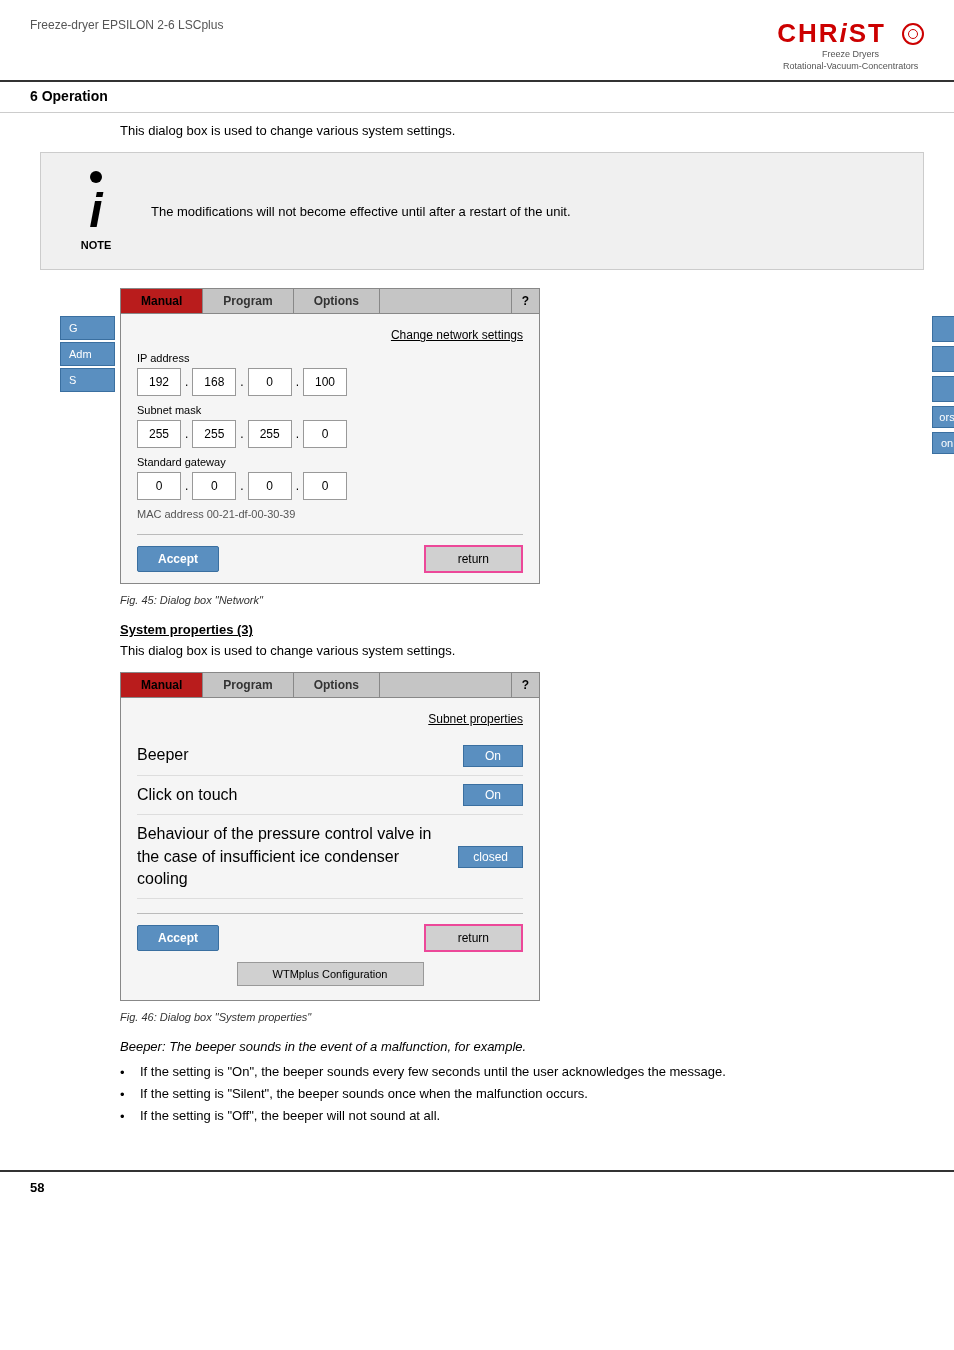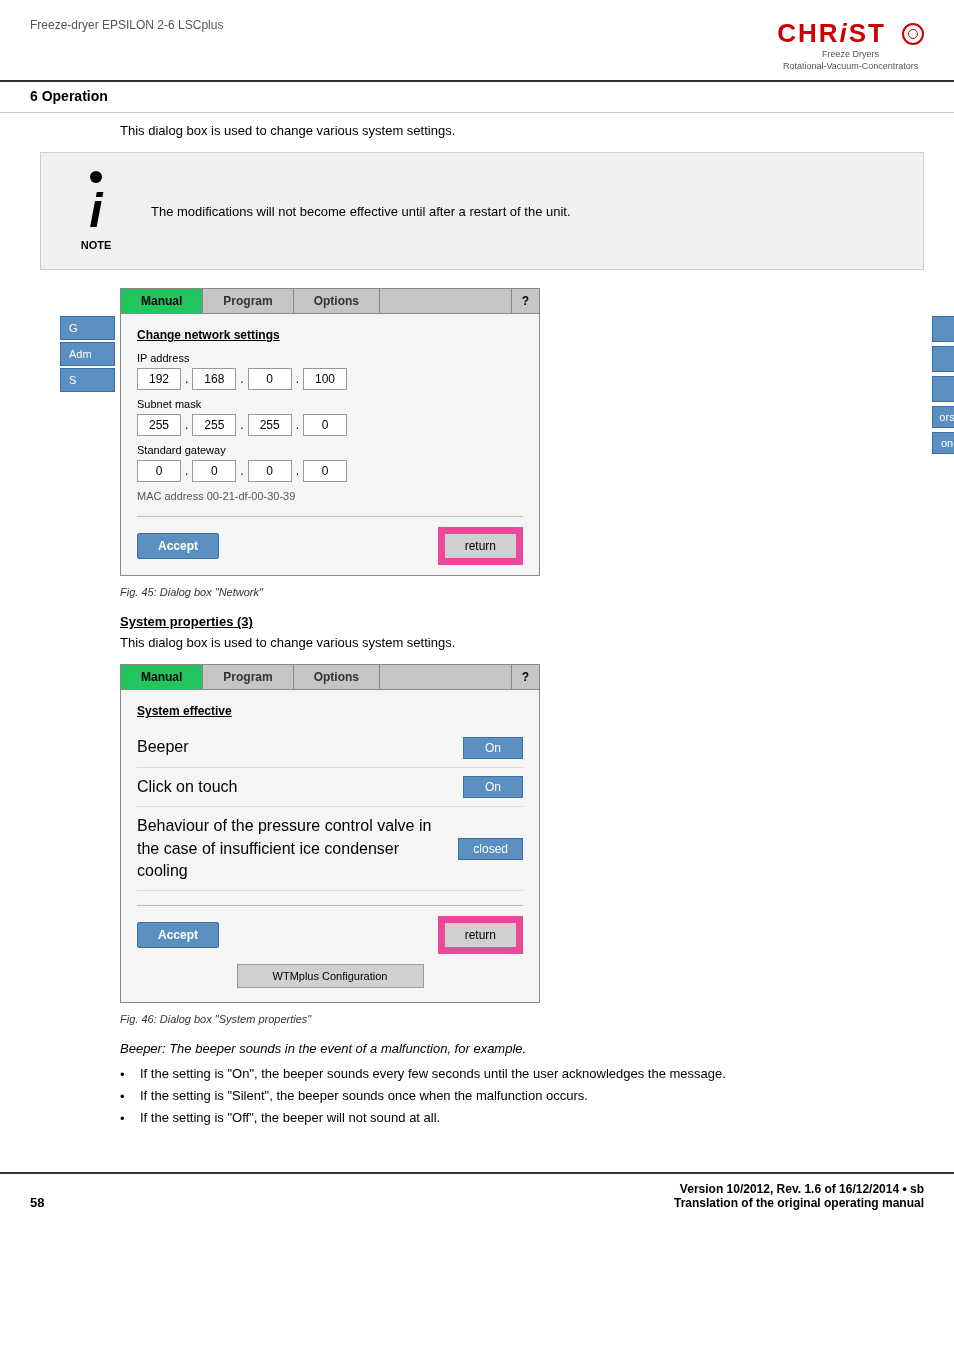--- a/index.html
+++ b/index.html
@@ -122,53 +122,54 @@
     }
     .dialog-tab {
       padding: 5px 20px;
       font-size: 12px;
       font-weight: bold;
       color: #333;
       border-right: 1px solid #888;
       cursor: pointer;
     }
     .dialog-tab.active {
-      background: #22c55e;
+      background: #b91c1c;
       color: #000;
     }
     .dialog-tab-help {
       margin-left: auto;
       padding: 5px 10px;
       font-weight: bold;
       border-left: 1px solid #888;
     }
     .dialog-body {
       padding: 14px 16px 10px 16px;
       background: #f5f5f5;
     }
     .dialog-section-title {
-      font-weight: bold;
+      font-weight: normal;
       font-size: 12px;
       margin-bottom: 10px;
       text-decoration: underline;
+      text-align: right;
     }
     .dialog-field-label {
       font-size: 11px;
       margin-bottom: 4px;
       margin-top: 8px;
     }
     .ip-row {
       display: flex;
       align-items: center;
       gap: 2px;
       margin-bottom: 4px;
     }
     .ip-field {
       width: 44px;
-      height: 22px;
+      height: 28px;
       border: 1px solid #999;
       background: #fff;
       text-align: center;
       font-size: 12px;
       padding: 2px;
     }
     .ip-dot {
       font-size: 12px;
       padding: 0 2px;
     }
@@ -184,24 +185,24 @@
       padding: 5px 20px;
       font-size: 12px;
       font-weight: bold;
       background: #5a8fc0;
       color: #fff;
       border: 1px solid #3a6fa0;
       cursor: pointer;
       border-radius: 2px;
     }
     .dialog-btn-return {
-      padding: 5px 20px;
+      padding: 5px 32px;
       font-size: 12px;
       background: #d0d0d0;
-      border: 7px solid #ec4899;
+      border: 2px solid #ec4899;
       cursor: pointer;
     }
 
     
     .fig-caption {
       font-size: 11px;
       color: #333;
       margin-bottom: 16px;
       font-style: italic;
     }
@@ -478,21 +479,21 @@
       <div class="sys-dialog-box">
 
         <div class="dialog-tabs">
           <div class="dialog-tab active">Manual</div>
           <div class="dialog-tab">Program</div>
           <div class="dialog-tab">Options</div>
           <div class="dialog-tab-help">?</div>
         </div>
 
         <div class="sys-dialog-body">
-          <div class="dialog-section-title">System effective</div>
+          <div class="dialog-section-title">Subnet properties</div>
 
           <div class="sys-prop-row">
             <div class="sys-prop-label">Beeper</div>
             <div class="sys-prop-value">On</div>
           </div>
 
           <div class="sys-prop-row">
             <div class="sys-prop-label">Click on touch</div>
             <div class="sys-prop-value">On</div>
           </div>
@@ -532,17 +533,13 @@
         <span class="bullet-dot">•</span>
         <span>If the setting is "Off", the beeper will not sound at all.</span>
       </div>
     </div>
   </div>
 
 </div>
 
 <div class="footer">
   <div class="footer-page">58</div>
-  <div class="footer-right">
-    <div class="footer-version">Version 10/2012, Rev. 1.6 of 16/12/2014 • sb</div>
-    <div class="footer-translation">Translation of the original operating manual</div>
-  </div>
 </div>
 
 </body></html>

